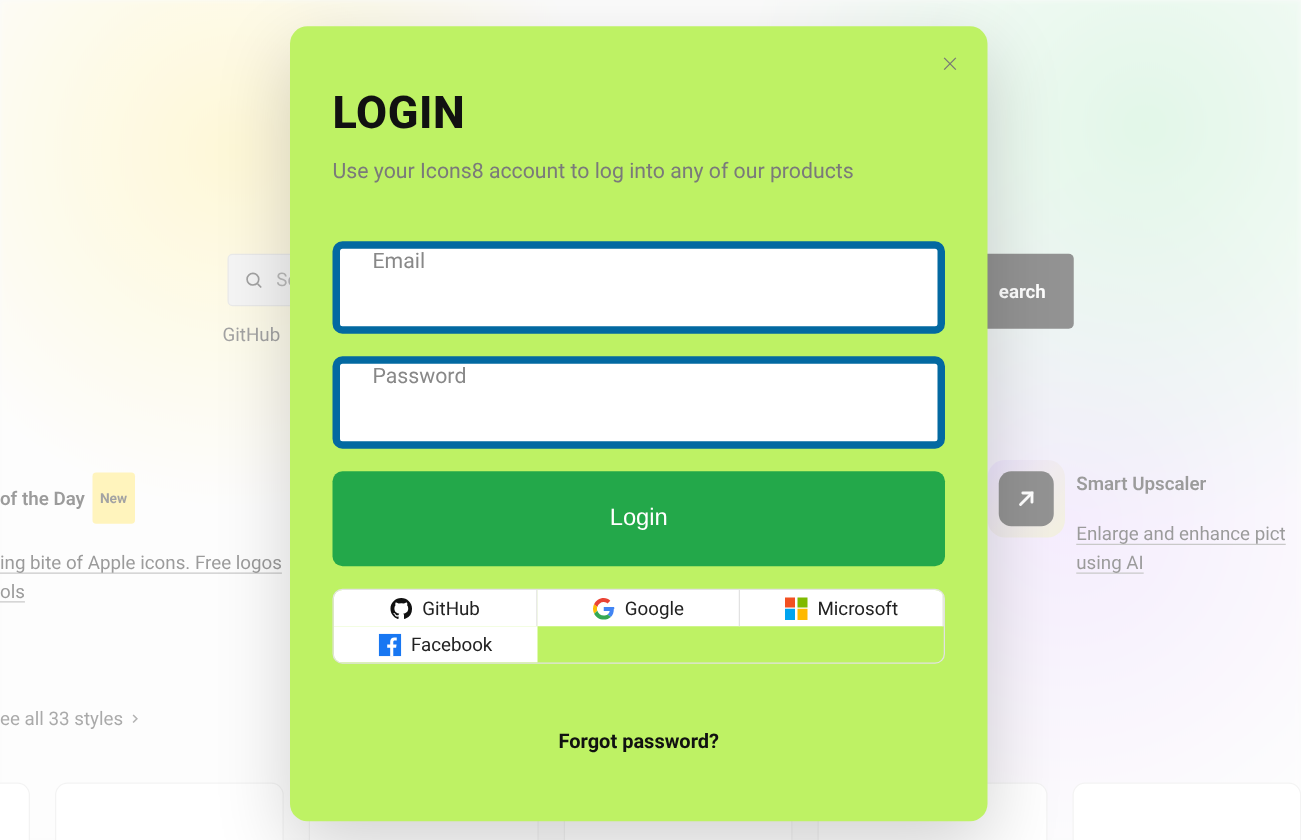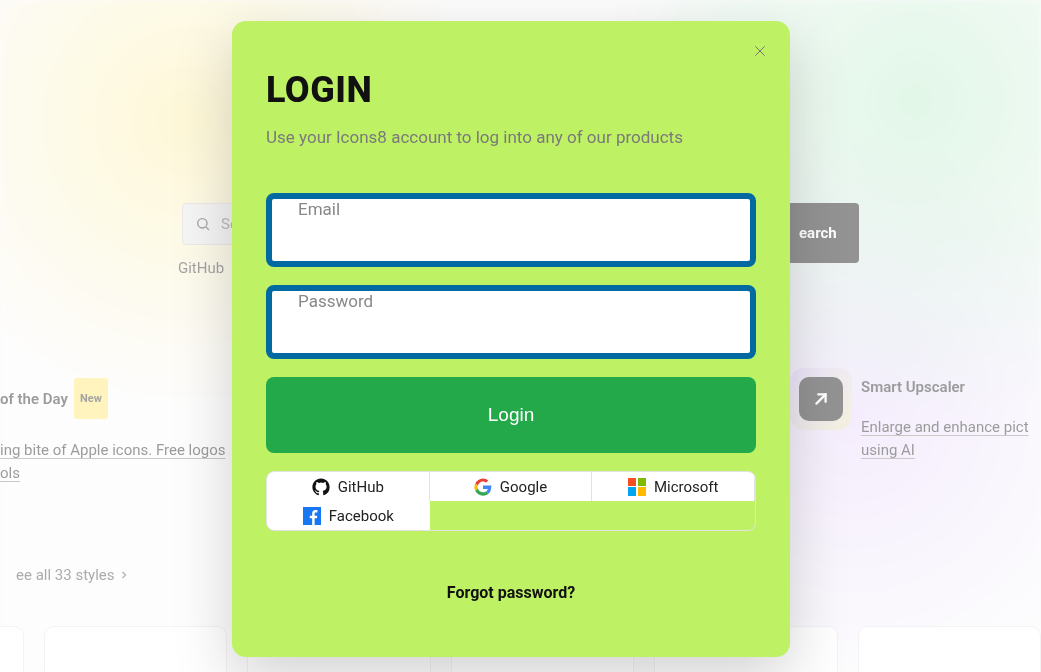--- a/index.html
+++ b/index.html
@@ -73,21 +73,21 @@
   .badge-new {
     display:inline-block; background:#ffe66d; color:#333;
     font-size:11px; font-weight:700; padding:14px 6px; border-radius:3px;
   }
   .feature-desc {
     margin-top: 20px; font-size: 15px; color: #222; line-height: 1.55;
     text-decoration: underline; text-decoration-color: #888; text-underline-offset: 3px;
   }
 
   .styles-link {
-    position: absolute; top: 566px; left: 16px;
+    position: absolute; top: 566px; left: 0;
     font-size: 15px; color: #444; display:flex; align-items:center; gap:4px;
   }
   .chevron { width:12px; height:12px; }
 
   .cards-row {
     position: absolute; top: 626px; left: 0; right: 0;
     display: flex; gap: 20px; padding: 0 0 0 0;
   }
   .style-card {
     width: 200px; height: 60px; background:#fff; border:1px solid #e5e5e5;

